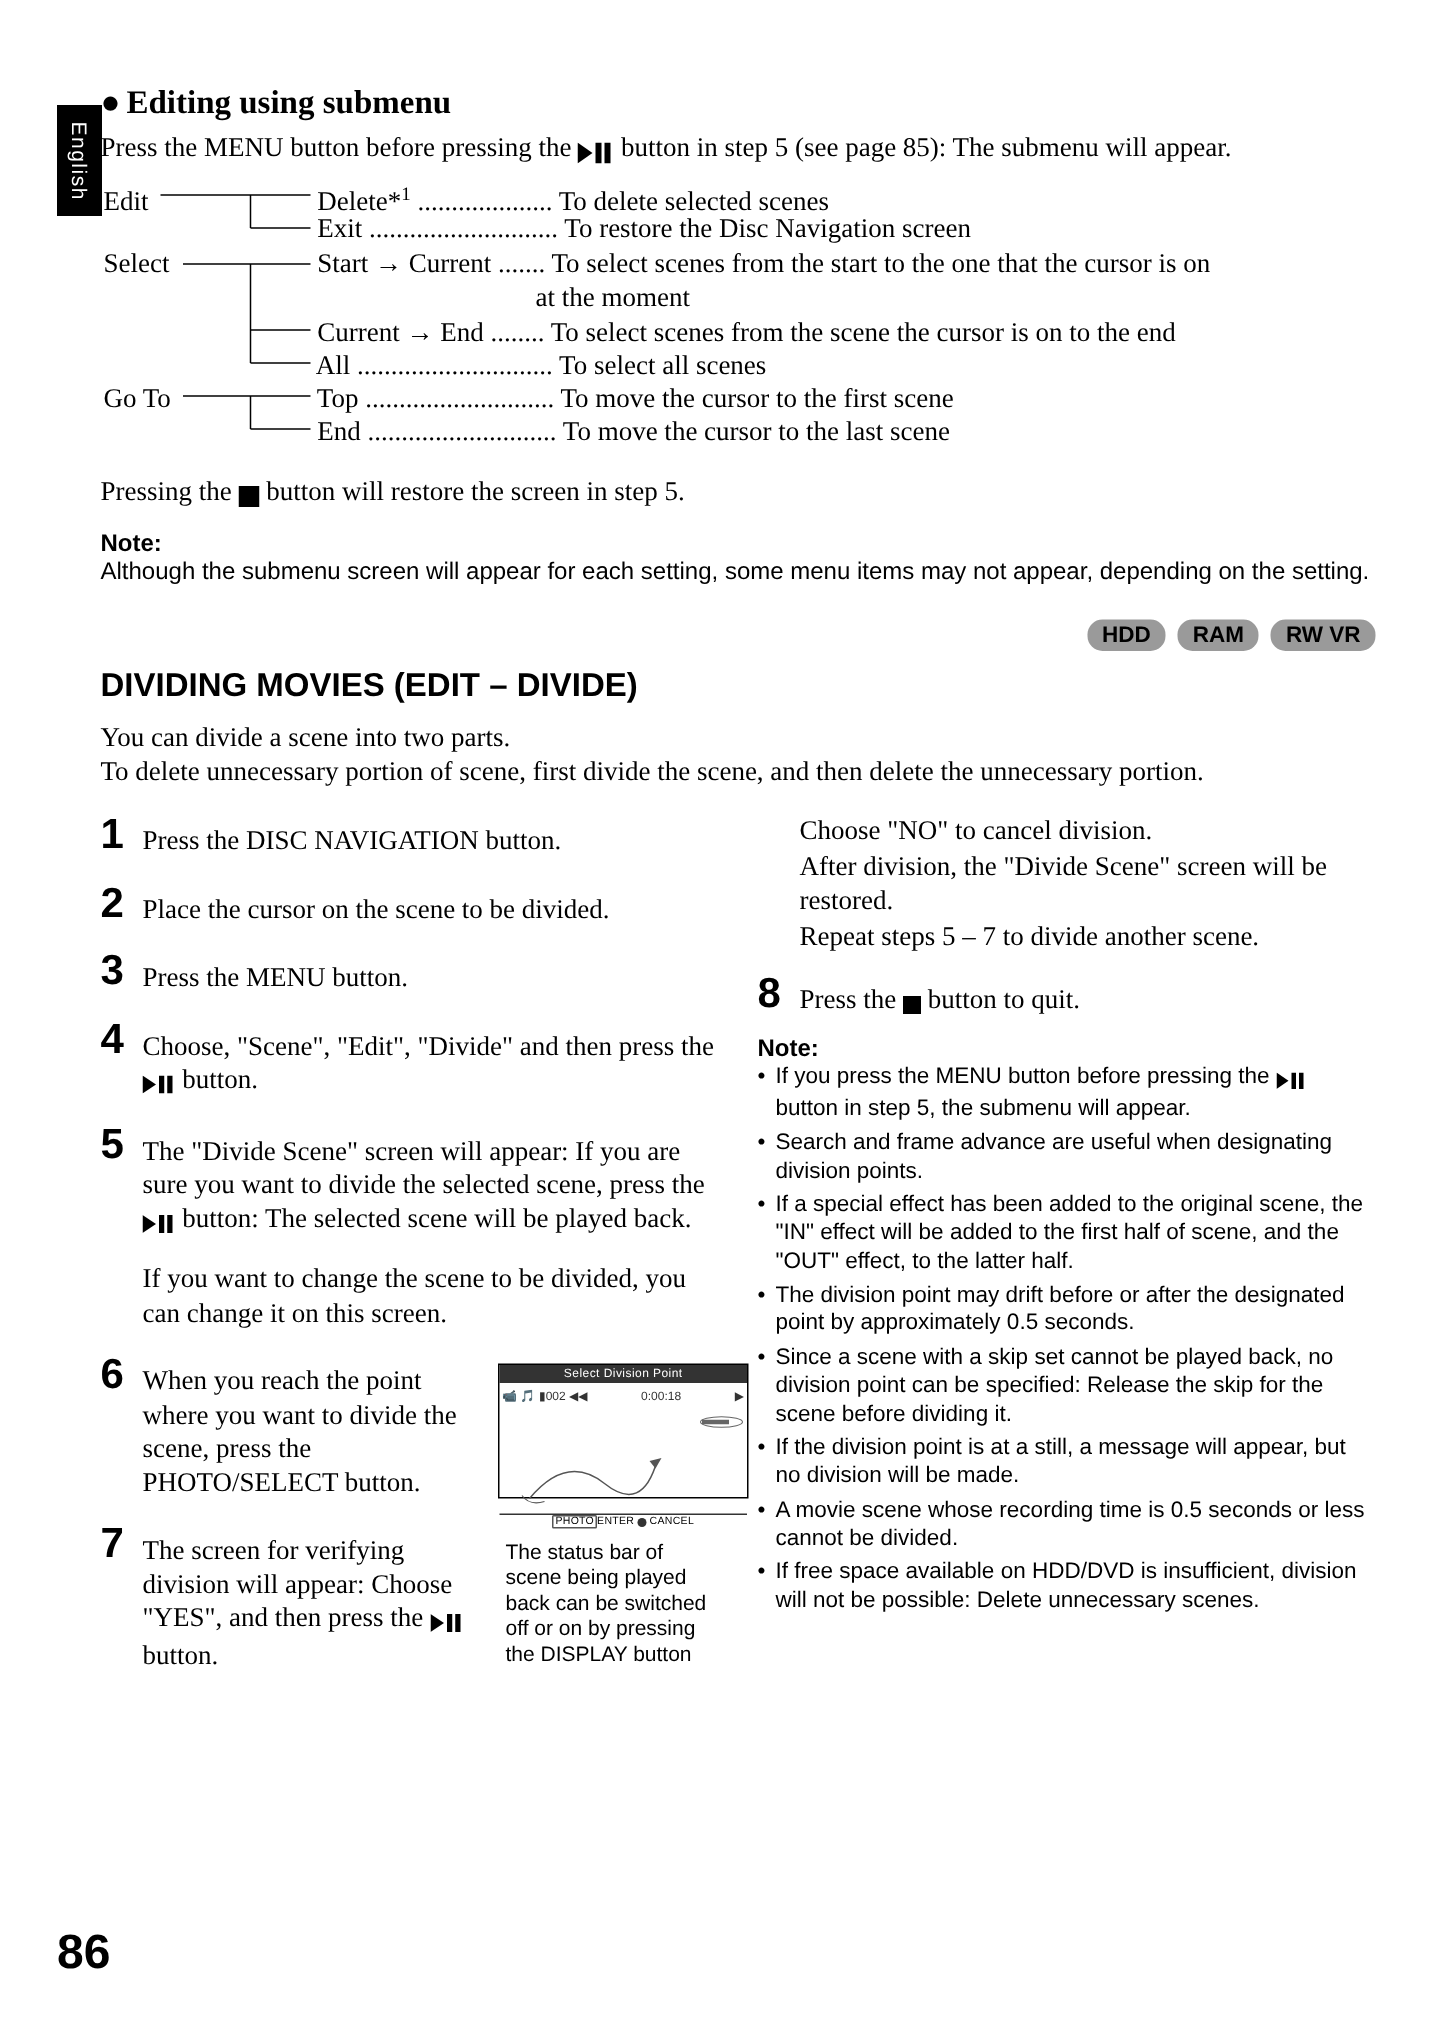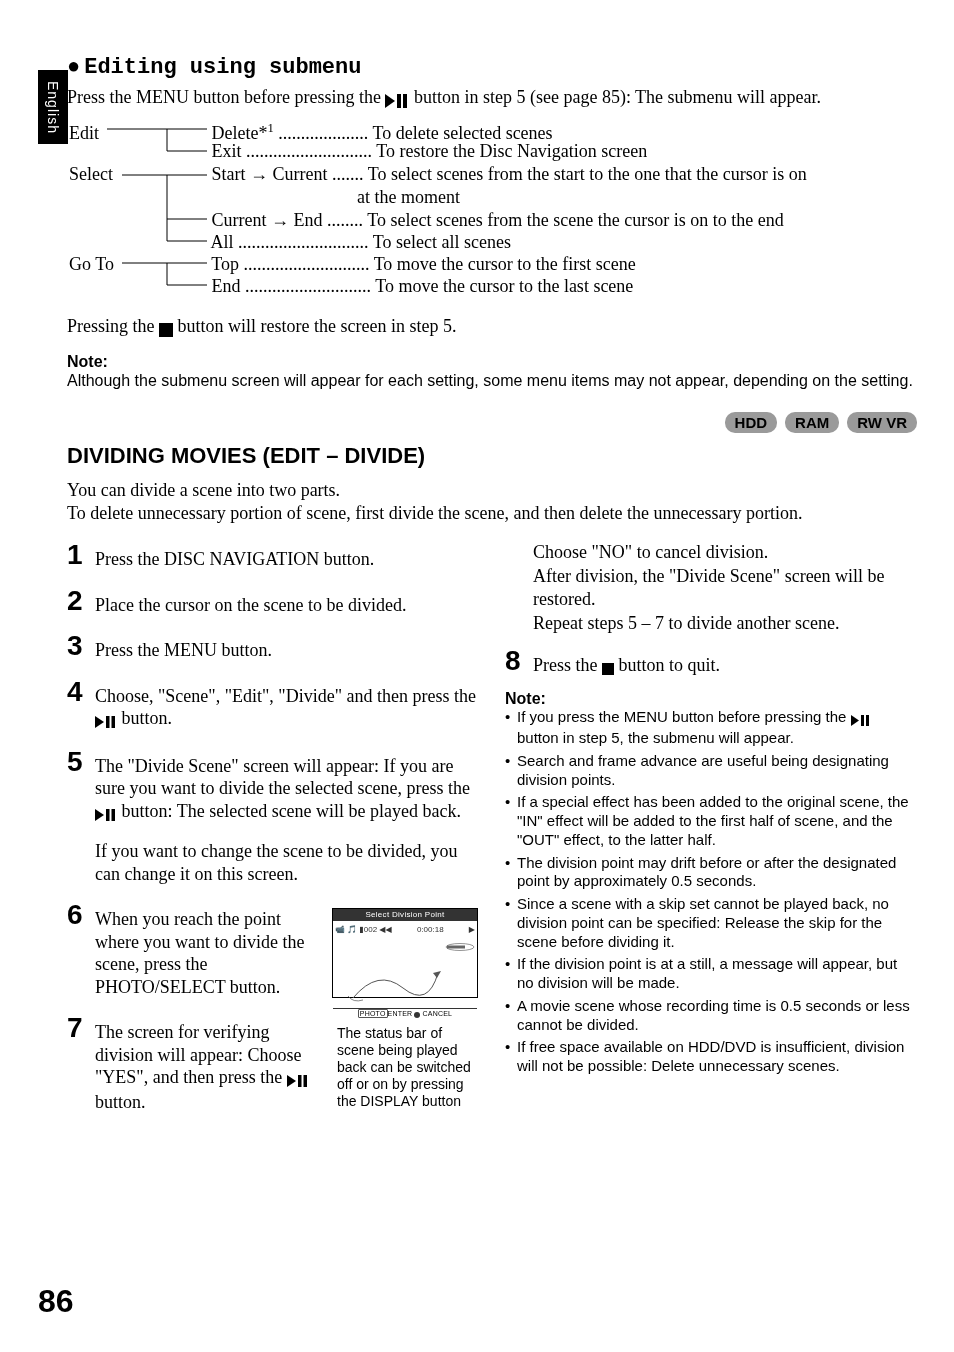--- a/index.html
+++ b/index.html
@@ -29,21 +29,21 @@
     justify-content: center;
     letter-spacing: 1px;
   }
   .content {
     position: absolute;
     left: 67px;
     top: 55px;
     width: 850px;
   }
   .section-title {
-    font-family: Liberation Mono, monospace;
+    font-family: Liberation Serif, serif;
     font-size: 22px;
     font-weight: bold;
     margin-bottom: 6px;
   }
   .section-title .bullet::before {
     content: "●";
     font-size: 22px;
     margin-right: 4px;
   }
   .body-text {
@@ -102,21 +102,21 @@
     margin-right: 6px;
     min-width: 22px;
   }
   .step-body { padding-top: 7px; line-height:1.25; }
 
   .step6-wrap { display: flex; gap: 8px; align-items: flex-start; }
   .step6-text { flex: 1; }
   .step6-fig { width: 145px; text-align: center; }
   .figure-box {
     border: 1px solid #000;
-    width: 146px;
+    width: 167px;
     height: 90px;
     background: #fff;
     position: relative;
     font-family: Arial, sans-serif;
     font-size: 8px;
   }
   .fig-titlebar { background:#333; color:#fff; font-size:8px; padding:1px 2px; letter-spacing:0.3px;}
   .fig-row { color:#333; padding:4px 2px; display:flex; justify-content:space-between;}
   .fig-main { position:relative; height:50px; }
   .fig-main svg { position:absolute; left:0; top:0; }
@@ -382,21 +382,21 @@
       <ul class="bullets">
         <li>
           If you press the MENU button before pressing the
           <span class="icon-play-pause"><svg width="20" height="11">
                 <polygon points="0,0 0,11 8,5.5" fill="#000"></polygon>
                 <rect x="10" y="0" width="3" height="11" fill="#000"></rect>
                 <rect x="15" y="0" width="3" height="11" fill="#000"></rect>
               </svg></span>
           button in step 5, the submenu will appear.
         </li>
-        <li>Search and frame advance are useful being designating division points.</li>
+        <li>Search and frame advance are useful when designating division points.</li>
         <li>If a special effect has been added to the original scene, the "IN" effect will be added to the first half of scene, and the "OUT" effect, to the latter half.</li>
         <li>The division point may drift before or after the designated point by approximately 0.5 seconds.</li>
         <li>Since a scene with a skip set cannot be played back, no division point can be specified: Release the skip for the scene before dividing it.</li>
         <li>If the division point is at a still, a message will appear, but no division will be made.</li>
         <li>A movie scene whose recording time is 0.5 seconds or less cannot be divided.</li>
         <li>If free space available on HDD/DVD is insufficient, division will not be possible: Delete unnecessary scenes.</li>
       </ul>
 
     </div>
   </div>

